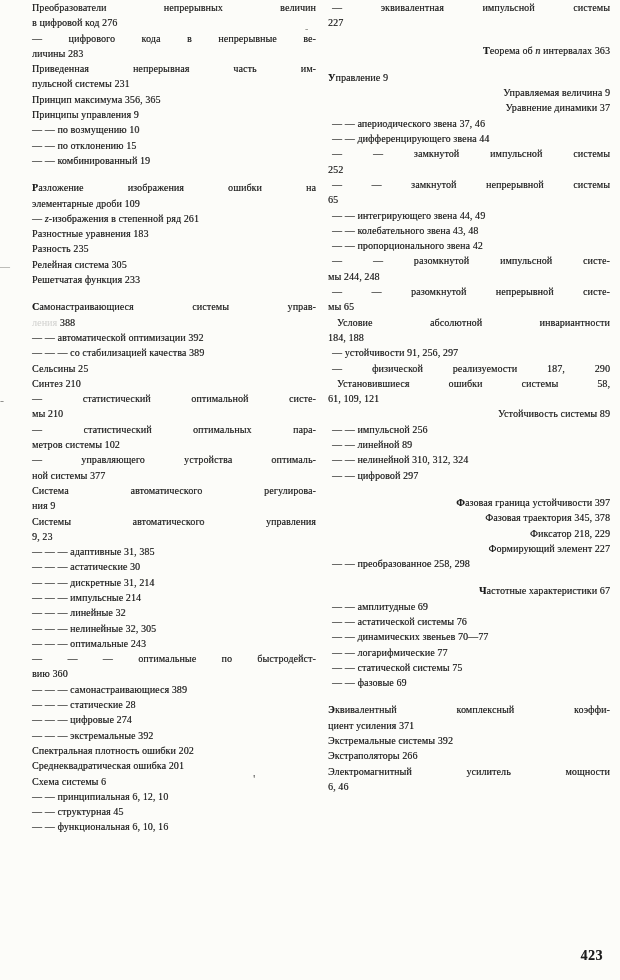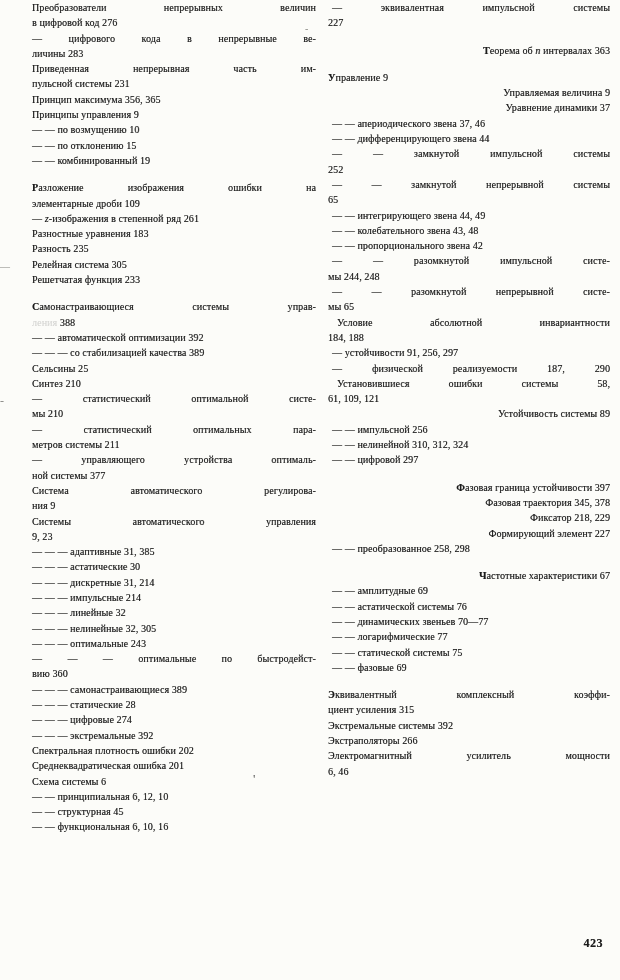--- a/index.html
+++ b/index.html
@@ -26,22 +26,22 @@
   .line { min-height: 15.3px; }
   .line.j { text-align: justify; text-align-last: justify; }
   .line.gap { margin-top: 12px; }
   .line.ind1 { padding-left: 4px; }
   .line.ind2 { padding-left: 9px; text-align: right; }
   .lead { font-weight: bold; }
   i { font-style: italic; }
   .faded { opacity: 0.17; filter: blur(0.3px); }
   .pageno {
     position: absolute;
-    right: 17px; bottom: 29px;
-    font-size: 12px; font-weight: bold;
+    right: 17px; bottom: 16px;
+    font-size: 14px; font-weight: bold;
     letter-spacing: 0.5px;
     text-shadow: 0.3px 0.15px 0 rgba(25,25,25,0.55);
   }
   .artifact {
     position: absolute;
     color: #8a8a86;
     font-size: 10px;
     line-height: 10px;
   }
   .a1 { left: 0px;  top: 262px; }
@@ -74,21 +74,21 @@
       <div class="line">Решетчатая функция 233</div>
       <div class="line j gap"><b class="lead">С</b>амонастраивающиеся системы управ-</div>
       <div class="line"><span class="faded">ления</span> 388</div>
       <div class="line">— — автоматической оптимизации 392</div>
       <div class="line">— — — со стабилизацией качества 389</div>
       <div class="line">Сельсины 25</div>
       <div class="line">Синтез 210</div>
       <div class="line j">— статистический оптимальной систе-</div>
       <div class="line">мы 210</div>
       <div class="line j">— статистический оптимальных пара-</div>
-      <div class="line">метров системы 211</div>
+      <div class="line">метров системы 102</div>
       <div class="line j">— управляющего устройства оптималь-</div>
       <div class="line">ной системы 377</div>
       <div class="line j">Система автоматического регулирова-</div>
       <div class="line">ния 9</div>
       <div class="line j">Системы автоматического управления</div>
       <div class="line">9, 23</div>
       <div class="line">— — — адаптивные 31, 385</div>
       <div class="line">— — — астатические 30</div>
       <div class="line">— — — дискретные 31, 214</div>
       <div class="line">— — — импульсные 214</div>
@@ -129,36 +129,37 @@
       <div class="line j ind1">— — разомкнутой непрерывной систе-</div>
       <div class="line">мы 65</div>
       <div class="line j ind2">Условие абсолютной инвариантности</div>
       <div class="line">184, 188</div>
       <div class="line ind1">— устойчивости 91, 256, 297</div>
       <div class="line j ind1">— физической реализуемости 187, 290</div>
       <div class="line j ind2">Установившиеся ошибки системы 58,</div>
       <div class="line">61, 109, 121</div>
       <div class="line ind2">Устойчивость системы 89</div>
       <div class="line ind1">— — импульсной 256</div>
+      <div class="line ind1">— — линейной 89</div>
       <div class="line ind1">— — нелинейной 310, 312, 324</div>
       <div class="line ind1">— — цифровой 297</div>
       <div class="line gap ind2"><b class="lead">Ф</b>азовая граница устойчивости 397</div>
       <div class="line ind2">Фазовая траектория 345, 378</div>
       <div class="line ind2">Фиксатор 218, 229</div>
       <div class="line ind2">Формирующий элемент 227</div>
       <div class="line ind1">— — преобразованное 258, 298</div>
       <div class="line gap ind2"><b class="lead">Ч</b>астотные характеристики 67</div>
       <div class="line ind1">— — амплитудные 69</div>
       <div class="line ind1">— — астатической системы 76</div>
       <div class="line ind1">— — динамических звеньев 70—77</div>
       <div class="line ind1">— — логарифмические 77</div>
       <div class="line ind1">— — статической системы 75</div>
       <div class="line ind1">— — фазовые 69</div>
       <div class="line j gap"><b class="lead">Э</b>квивалентный комплексный коэффи-</div>
-      <div class="line">циент усиления 315</div>
+      <div class="line">циент усиления 371</div>
       <div class="line">Экстремальные системы 392</div>
       <div class="line">Экстраполяторы 266</div>
       <div class="line j">Электромагнитный усилитель мощности</div>
       <div class="line">6, 46</div>
     </div>
   <div class="pageno">423</div>
   <div class="artifact a1">—</div>
   <div class="artifact a2">-</div>
   <div class="artifact a3">'</div>
   <div class="artifact a4">-</div>

